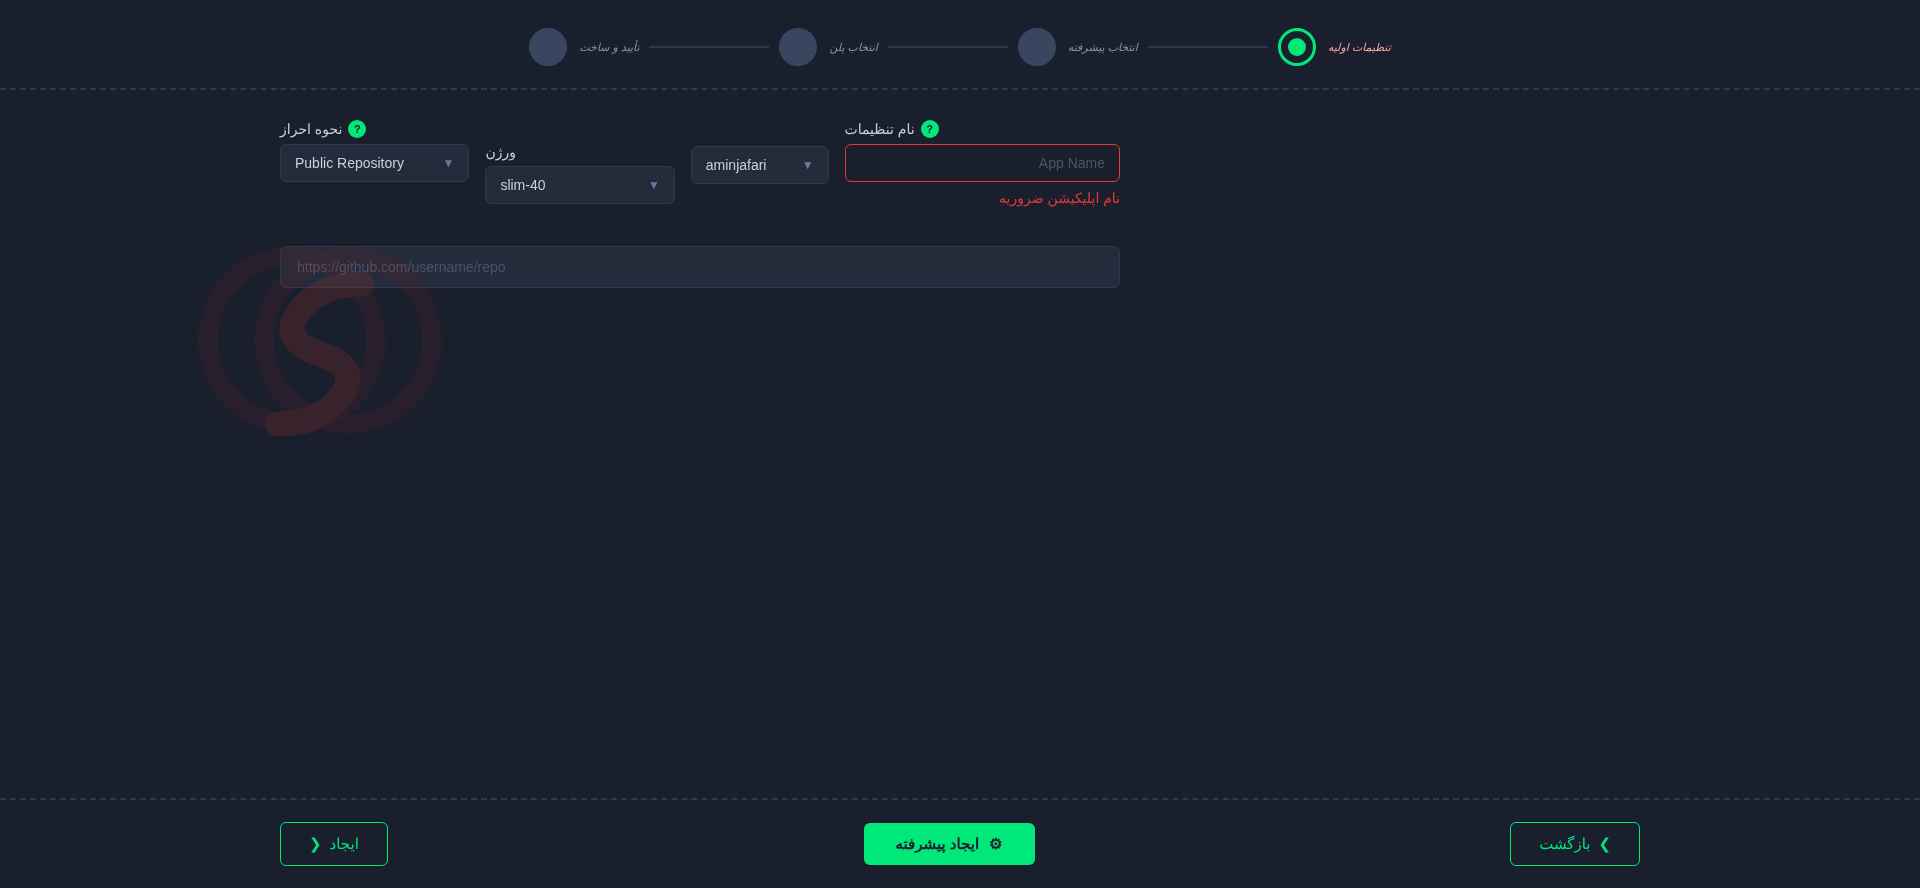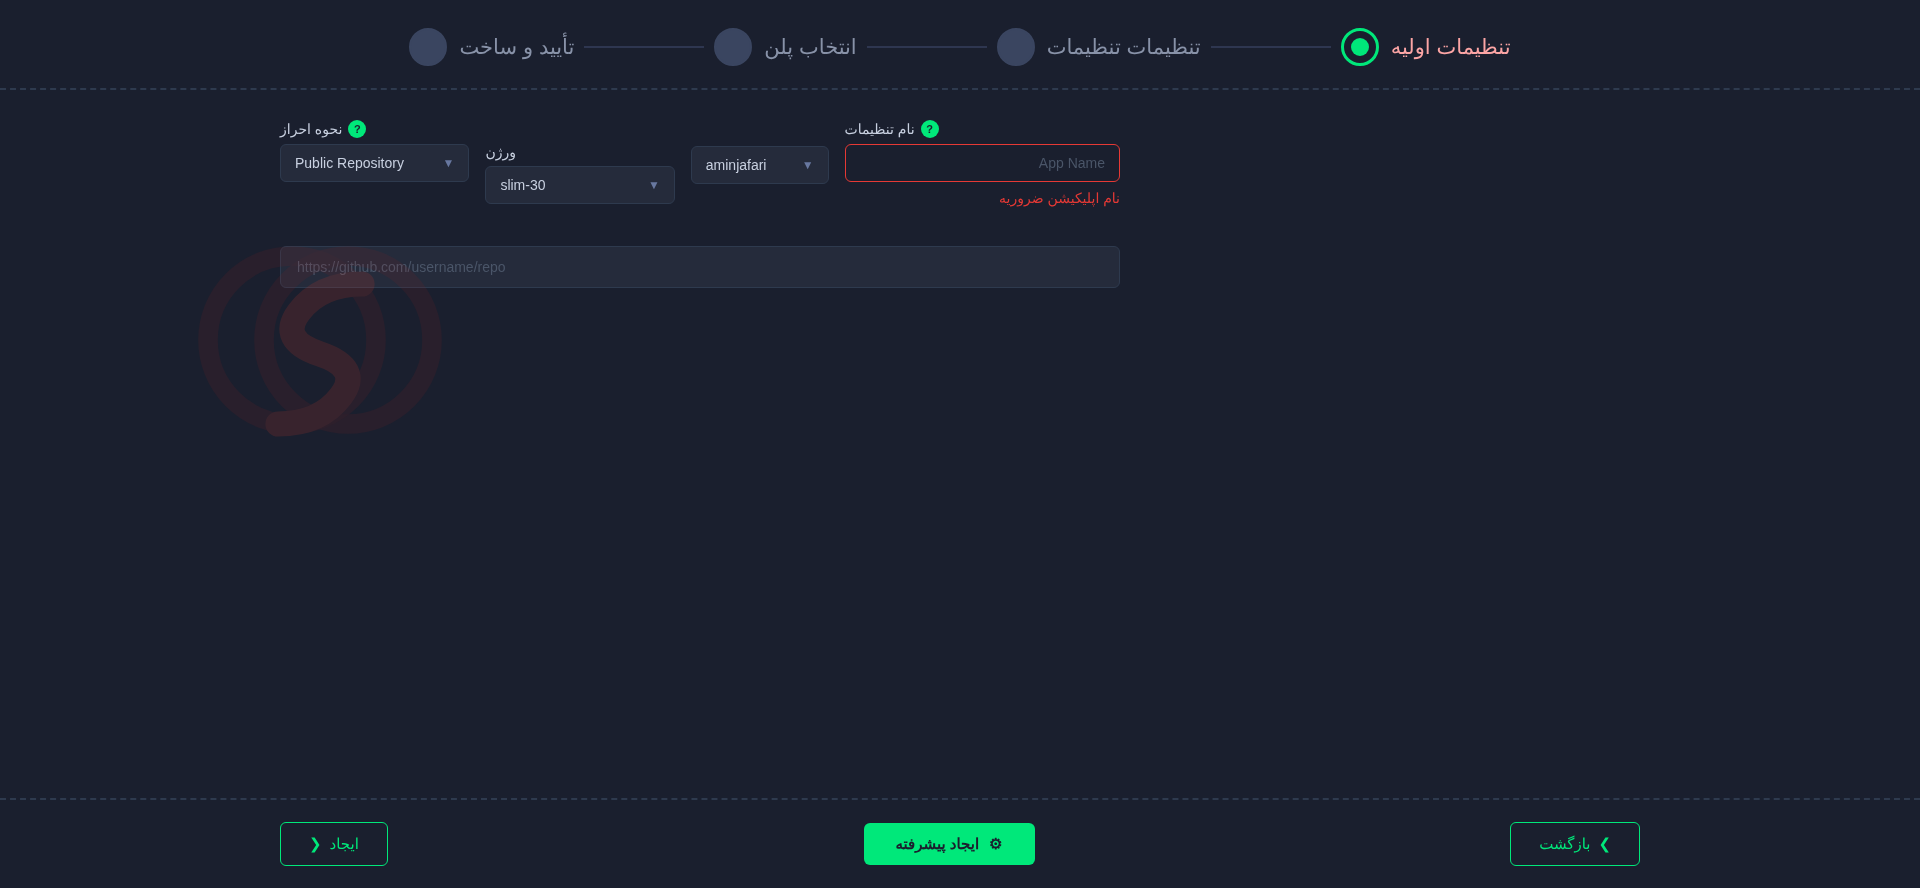--- a/index.html
+++ b/index.html
@@ -64,23 +64,24 @@
       background: #00e87a;
       border-radius: 50%;
     }
 
     .step-circle.inactive {
       background: #3a4560;
       border-color: #3a4560;
     }
 
     .step-label {
-      font-size: 21px;
+      font-size: 11px;
       color: #8892a8;
       white-space: nowrap;
+      font-style: italic;
     }
 
     .step-label.active-label {
       color: #fca5a5;
     }
 
     .step-connector {
       width: 120px;
       height: 2px;
       background: #2e3650;
@@ -312,21 +313,21 @@
   <div class="stepper">
 
     <div class="step-item">
       <span class="step-label active-label">تنظیمات اولیه</span>
       <div class="step-circle active"></div>
     </div>
 
     <div class="step-connector"></div>
 
     <div class="step-item">
-      <span class="step-label">تنظیمات تنظیمات</span>
+      <span class="step-label">انتخاب پیشرفته</span>
       <div class="step-circle inactive"></div>
     </div>
 
     <div class="step-connector"></div>
 
     <div class="step-item">
       <span class="step-label">انتخاب پلن</span>
       <div class="step-circle inactive"></div>
     </div>
 
@@ -379,21 +380,21 @@
               <span>aminjafari</span>
             </div>
           </div>
 
           <div class="field-group version-wrapper">
             <div class="field-label">
               <span>ورژن</span>
             </div>
             <div class="dropdown-field">
               <span class="chevron">▼</span>
-              <span>30-slim</span>
+              <span>40-slim</span>
             </div>
           </div>
 
           <div class="field-group repo-type-wrapper">
             <div class="field-label">
               <span class="help-icon">?</span>
               <span>نحوه احراز</span>
             </div>
             <div class="dropdown-field">
               <span class="chevron">▼</span>

